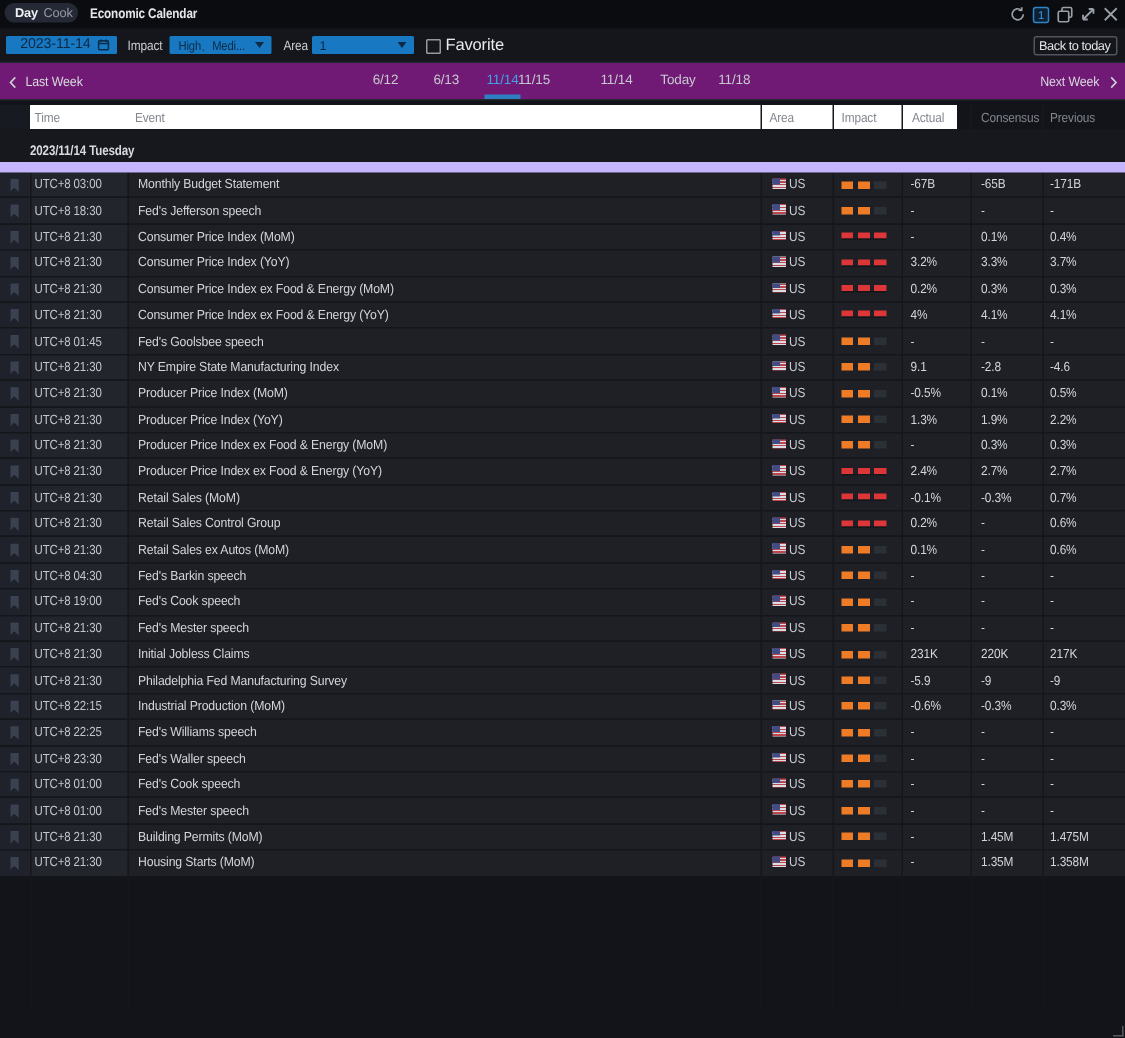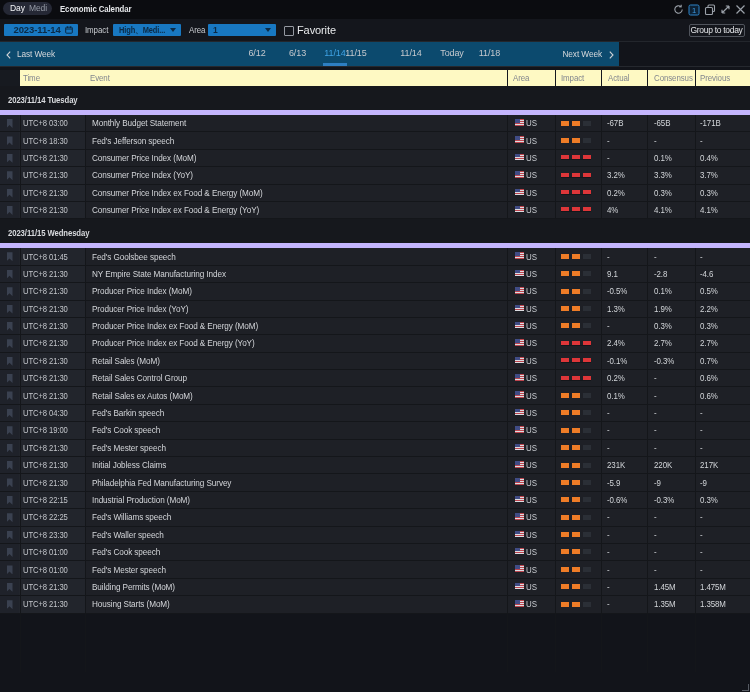--- a/index.html
+++ b/index.html
@@ -1,58 +1,58 @@
 <!DOCTYPE html>
 <html><head>
 <meta charset="utf-8">
 <style>
 *{margin:0;padding:0;box-sizing:border-box}
 html,body{width:750px;height:692px;overflow:hidden}
 body{background:#12141a;font-family:"Liberation Sans",sans-serif;position:relative;letter-spacing:-0.1px}
 
 #titlebar{position:absolute;left:0;top:0;width:750px;height:19px;background:#0b0c10}
 #pill{position:absolute;left:3px;top:2px;width:49px;height:13px;background:#252835;border-radius:7px}
-#pill .d{position:absolute;left:7px;top:0;line-height:13px;font-size:8.5px;font-weight:normal;color:#f2f3f5}
+#pill .d{position:absolute;left:7px;top:0;line-height:13px;font-size:8.5px;font-weight:bold;color:#f2f3f5}
 #pill .m{position:absolute;left:26px;top:0;line-height:13px;font-size:8.5px;color:#959aa5}
 #ttl{position:absolute;left:60px;top:0;line-height:19px;font-size:9.2px;font-weight:bold;color:#e4e6e9;transform:scaleX(0.85);transform-origin:left center}
 
 #wicons{position:absolute;right:2px;top:0;height:19px}
 #wicons svg{position:absolute;top:3.5px}
 
 #filterbar{position:absolute;left:0;top:19px;width:750px;height:22px;background:#14161c}
-.blue{position:absolute;top:5px;height:12px;background:#1878c2;border-radius:1px;color:#0b2a45;font-size:8.5px;font-weight:bold;line-height:12px}
+.blue{position:absolute;top:5px;height:12px;background:#1878c2;border-radius:1px;color:#0b2a45;font-size:8.5px;font-weight:normal;line-height:12px}
 #datebox{left:3.5px;width:74px;text-align:left;padding-left:10px;font-size:9.5px}
 #datebox svg{position:absolute;right:5px;top:1.5px}
 .flbl{position:absolute;top:5px;line-height:12px;font-size:9px;color:#c9ccd1;transform:scaleX(0.88);transform-origin:left center}
 #sel1{left:112.5px;width:68.5px}
 #sel1 .tx{position:absolute;left:6px;transform:scaleX(0.88);transform-origin:left center}
 #sel2{left:208px;width:68px}
 #sel2 .tx{position:absolute;left:5px}
 .caret{position:absolute;right:5px;top:4px;width:0;height:0;border-left:3.5px solid transparent;border-right:3.5px solid transparent;border-top:4.5px solid #0c2b46}
 #chk{position:absolute;left:283.5px;top:6.5px;width:10px;height:10px;border:1px solid #9599a1;border-radius:1px;background:transparent}
 #favlbl{position:absolute;left:297px;top:5px;line-height:12px;font-size:11px;color:#e8eaec}
 #backbtn{position:absolute;left:688.5px;top:5px;width:56px;height:12.5px;border:1px solid #50545c;border-radius:2px;color:#e3e5e8;font-size:8.5px;line-height:10.5px;text-align:center;letter-spacing:-0.3px}
 #fline{position:absolute;left:0;top:41px;width:750px;height:1px;background:#23262c}
 
-#weeknav{position:absolute;left:0;top:42px;width:619px;height:24px;background:#0c4a6e}
+#weeknav{position:absolute;left:0;top:42px;width:750px;height:24px;background:#701a75}
 #weeknav .lw{position:absolute;left:17px;top:0;line-height:24px;font-size:9px;color:#d6d8db;transform:scaleX(0.92);transform-origin:left center}
 #weeknav .nw{position:absolute;right:17px;top:0;line-height:24px;font-size:9px;color:#d6d8db;transform:scaleX(0.92);transform-origin:right center}
 #weeknav svg{position:absolute;top:8px}
 .tab{position:absolute;top:0;line-height:22px;font-size:9px;color:#c6c9ce;transform:translateX(-50%)}
 .tab.act{color:#3fa2e4}
 #tabline{position:absolute;left:323px;top:63px;width:24px;height:2.5px;background:#2e7fc2}
 #nline{position:absolute;left:0;top:65.5px;width:750px;height:1px;background:#25282e}
 
-#thead{position:absolute;left:0;top:70px;width:750px;height:16px;background:#fef9c3}
+#thead{position:absolute;left:0;top:70px;width:638px;height:16px;background:#ffffff}
 #thead .hc{position:absolute;top:0;line-height:16px;font-size:8.8px;color:#82868e;transform:scaleX(0.9);transform-origin:left center}
 #thead .hl{position:absolute;top:0;width:1px;height:16px;background:#15181e}
 #thead .dkc{position:absolute;left:0;top:0;width:19.5px;height:16px;background:#171a20}
 
 #tbody{position:absolute;left:0;top:86px;width:750px}
-.g{position:relative;z-index:3;height:29px;background:#16181d;border-bottom:5px solid #c4b5fd;color:#d8dade;font-size:9.2px;font-weight:bold;line-height:28px;padding-left:8px}
+.g{position:relative;z-index:3;height:29px;background:#16181d;border-bottom:7px solid #c4b5fd;color:#d8dade;font-size:9.2px;font-weight:bold;line-height:28px;padding-left:20px}
 .g b{display:inline-block;transform:scaleX(0.84);transform-origin:left center;font-weight:bold}
 .r{position:relative;height:17.4px;background:linear-gradient(90deg,#1f222a 0,#1f222a 19.5px,#22252c 19.5px,#22252c 85px,#1e2026 85px);border-bottom:1px solid #14161a}
 .r span{position:absolute;top:50%;transform:translateY(-54%) scaleX(0.9);transform-origin:left center}
 .r span.t{transform:translateY(-54%) scaleX(0.87)}
 .r span.e{transform:translateY(-54%) scaleX(0.93)}
 .bm{position:absolute;left:6.5px;top:4px;width:6px;height:9px;background:#3a4150;clip-path:polygon(0 0,100% 0,100% 100%,50% 68%,0 100%)}
 .t{left:23px;font-size:8.8px;color:#c3c6cb}
 .e{left:92px;font-size:8.8px;color:#d3d5d9}
 .fl{position:absolute;left:515px;top:4px;width:9px;height:6.5px;background:repeating-linear-gradient(180deg,#bd454e 0 0.93px,#dcdde2 0.93px 1.86px)}
 .fl::after{content:"";position:absolute;left:0;top:0;width:4.5px;height:3.5px;background:#414c85}
@@ -67,21 +67,21 @@
 
 .cl{position:absolute;top:0;width:1px;background:#14161a;z-index:2}
 
 #rz{position:absolute;right:1px;bottom:1px;width:7px;height:7px;border-right:1.4px solid #555a62;border-bottom:1.4px solid #555a62}
 </style>
 </head>
 <body>
 <div id="titlebar">
   <div id="pill">
       <span class="d">Day</span>
-      <span class="m">Medi</span>
+      <span class="m">Cook</span>
     </div>
   <span id="ttl">Economic Calendar</span>
   <div id="wicons">
     <svg style="right:64px" width="11" height="11" viewBox="0 0 11 11" fill="none" stroke="#9aa0a8" stroke-width="1.1">
         <path d="M9.2 5.5a3.7 3.7 0 1 1-1.3-2.8"></path>
         <path d="M8.2 0.8 8.1 2.9 6 2.8" fill="none"></path>
       </svg>
     <svg style="right:48px" width="12" height="12" viewBox="0 0 12 12">
         <rect x="1" y="1" width="10" height="10" rx="1.5" fill="#0d2134" stroke="#2e84c8" stroke-width="1"></rect>
         <text x="6" y="8.6" font-size="7.5" fill="#3e9be4" text-anchor="middle" font-family="Liberation Sans">1</text>
@@ -110,21 +110,21 @@
       <span class="tx">High、Medi...</span>
       <span class="caret"></span>
     </div>
   <span class="flbl" style="left:189px">Area</span>
   <div class="blue" id="sel2">
       <span class="tx">1</span>
       <span class="caret"></span>
     </div>
   <div id="chk"></div>
     <span id="favlbl">Favorite</span>
-  <div id="backbtn">Group to today</div>
+  <div id="backbtn">Back to today</div>
 </div>
 <div id="fline"></div>
 <div id="weeknav">
   <svg style="left:6px;top:8.5px" width="5" height="8" viewBox="0 0 5 8" fill="none" stroke="#cfd2d6" stroke-width="1.1">
       <path d="M4.2 0.6 1 4 4.2 7.4"></path>
     </svg>
   <span class="lw">Last Week</span>
   <span class="tab" style="left:257px">6/12</span>
   <span class="tab" style="left:297.5px">6/13</span>
   <span class="tab act" style="left:335px">11/14</span>
@@ -215,21 +215,20 @@
       <i class="bm"></i>
       <span class="t">UTC+8 21:30</span>
       <span class="e">Consumer Price Index ex Food &amp; Energy (YoY)</span>
       <i class="fl"></i>
       <span class="us">US</span>
       <i class="imp r"></i>
       <span class="v va">4%</span>
       <span class="v vc">4.1%</span>
       <span class="v vp">4.1%</span>
     </div>
-<div class="g"><b>2023/11/15 Wednesday</b></div>
 <div class="r">
       <i class="bm"></i>
       <span class="t">UTC+8 01:45</span>
       <span class="e">Fed's Goolsbee speech</span>
       <i class="fl"></i>
       <span class="us">US</span>
       <i class="imp o"></i>
       <span class="v va">-</span>
       <span class="v vc">-</span>
       <span class="v vp">-</span>

